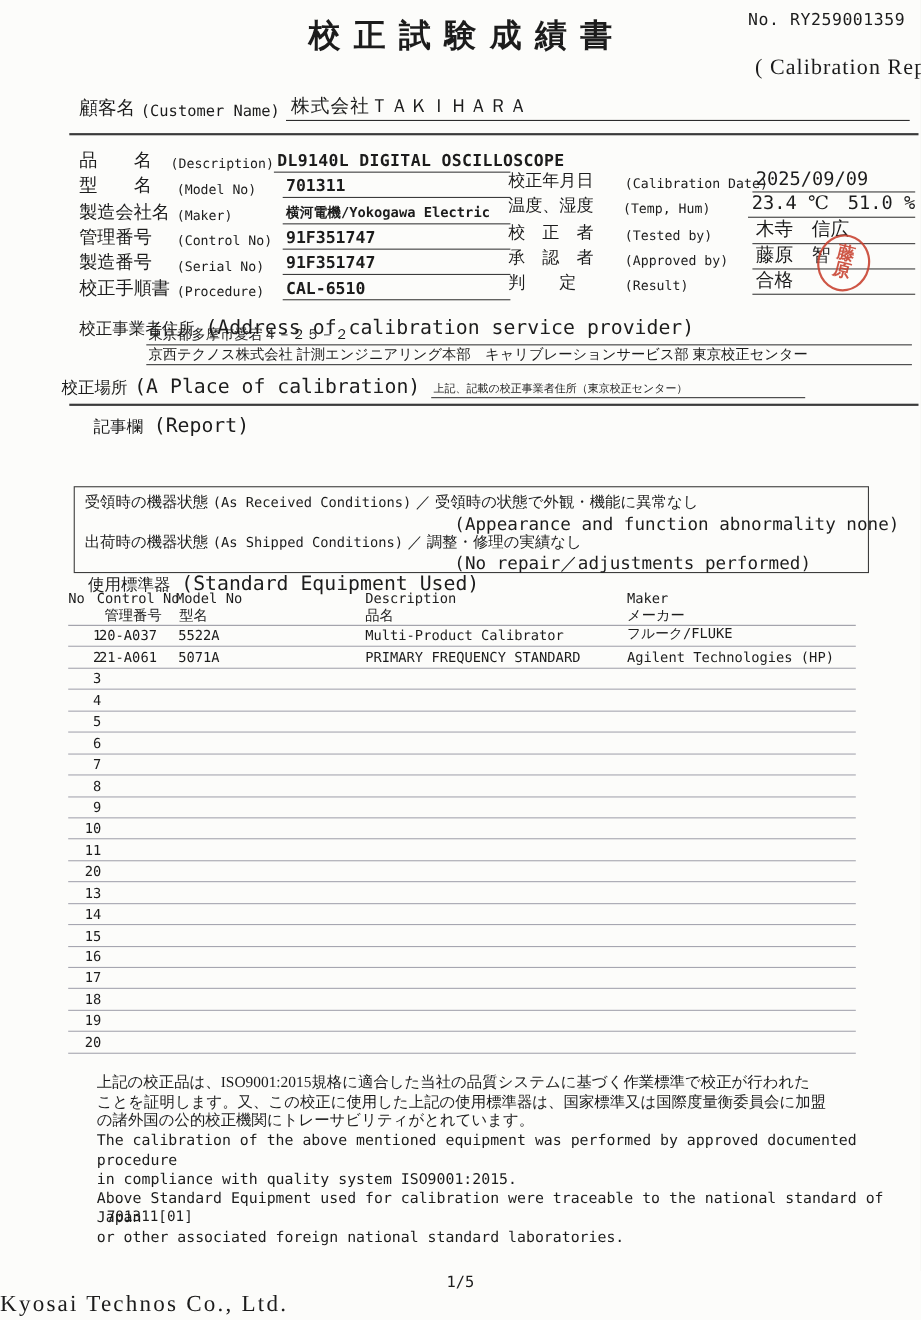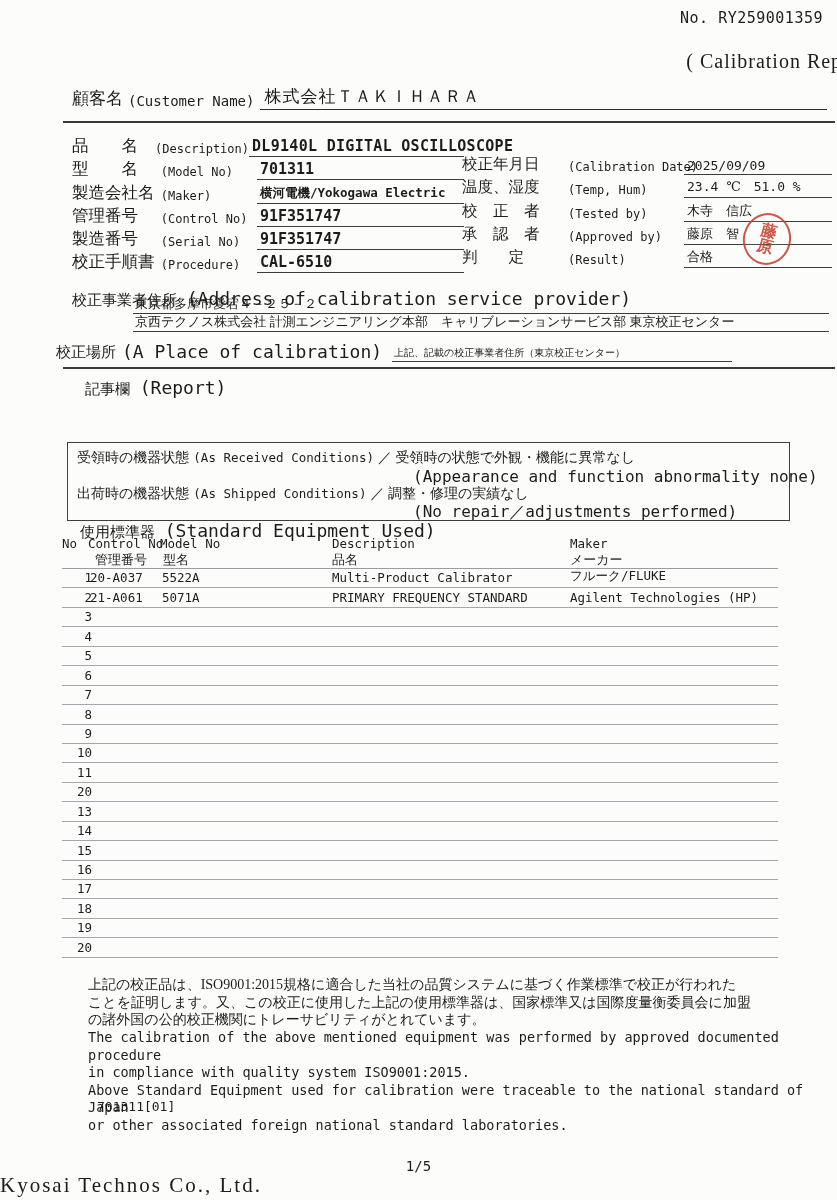--- a/index.html
+++ b/index.html
@@ -26,21 +26,21 @@
   .spec .val{border-bottom:1.2px solid #3c3c3c;font-size:15px;padding:0 0 1px 3px;white-space:nowrap;overflow:visible;}
   .specs-left{top:134px;left:72px;width:392px;}
   .specs-left .ja{width:88px;}
   .specs-left .en{width:100px;}
   .specs-left .val{width:212px;font-weight:bold;}
   .specs-left .val.bold{font-weight:bold;letter-spacing:.3px;}
   .specs-left .val.small{font-size:12.5px;}
   .specs-right{top:152px;left:462px;width:370px;}
   .specs-right .ja{width:102px;font-size:15.5px;}
   .specs-right .en{width:116px;}
-  .specs-right .val{flex:1;font-size:13px;}
+  .specs-right .val{flex:1;font-size:17px;}
   
   .stamp{top:213px;left:743px;width:44px;height:48px;border:2.6px solid #c8402e;border-radius:50%;transform:rotate(14deg);color:#c8402e;display:flex;flex-direction:column;align-items:center;justify-content:center;line-height:1.02;font-size:16px;font-weight:600;opacity:.88;background:rgba(255,255,255,.1);}
   
   .addr-head{top:288px;left:72px;font-size:15px;}
   .addr-head .en,.place .en,.report-head .en,.equip-head .en{font-size:18px;margin-left:6px;}
   .addr-line{left:133px;width:694px;border-bottom:1.2px solid #3c3c3c;font-size:13px;padding:0 0 1px 2px;white-space:nowrap;}
   .addr1{top:295px;height:17px;}
   .addr2{top:313px;height:17px;}
   .place{top:341px;left:56px;display:flex;align-items:flex-end;}
   .place .ja{font-size:15px;}
@@ -84,20 +84,21 @@
   
   .footer-company{top:1173px;left:0;width:100%;text-align:left;font-size:21px;letter-spacing:2px;}
   .footer-page{top:1158px;left:0;width:100%;text-align:center;font-size:14px;}
 </style>
 </head>
 <body>
 
 <div class="page">
 
   <div class="abs doc-no mono">No. RY259001359</div>
+  <div class="abs title-ja">校正試験成績書</div>
   <div class="abs title-en">( Calibration  Report )</div>
 
   <div class="abs customer">
     <span class="ja">顧客名</span>
     <span class="en mono">(Customer Name)</span>
     <span class="val">株式会社ＴＡＫＩＨＡＲＡ</span>
   </div>
 
   <div class="abs rule rule1"></div>
 

